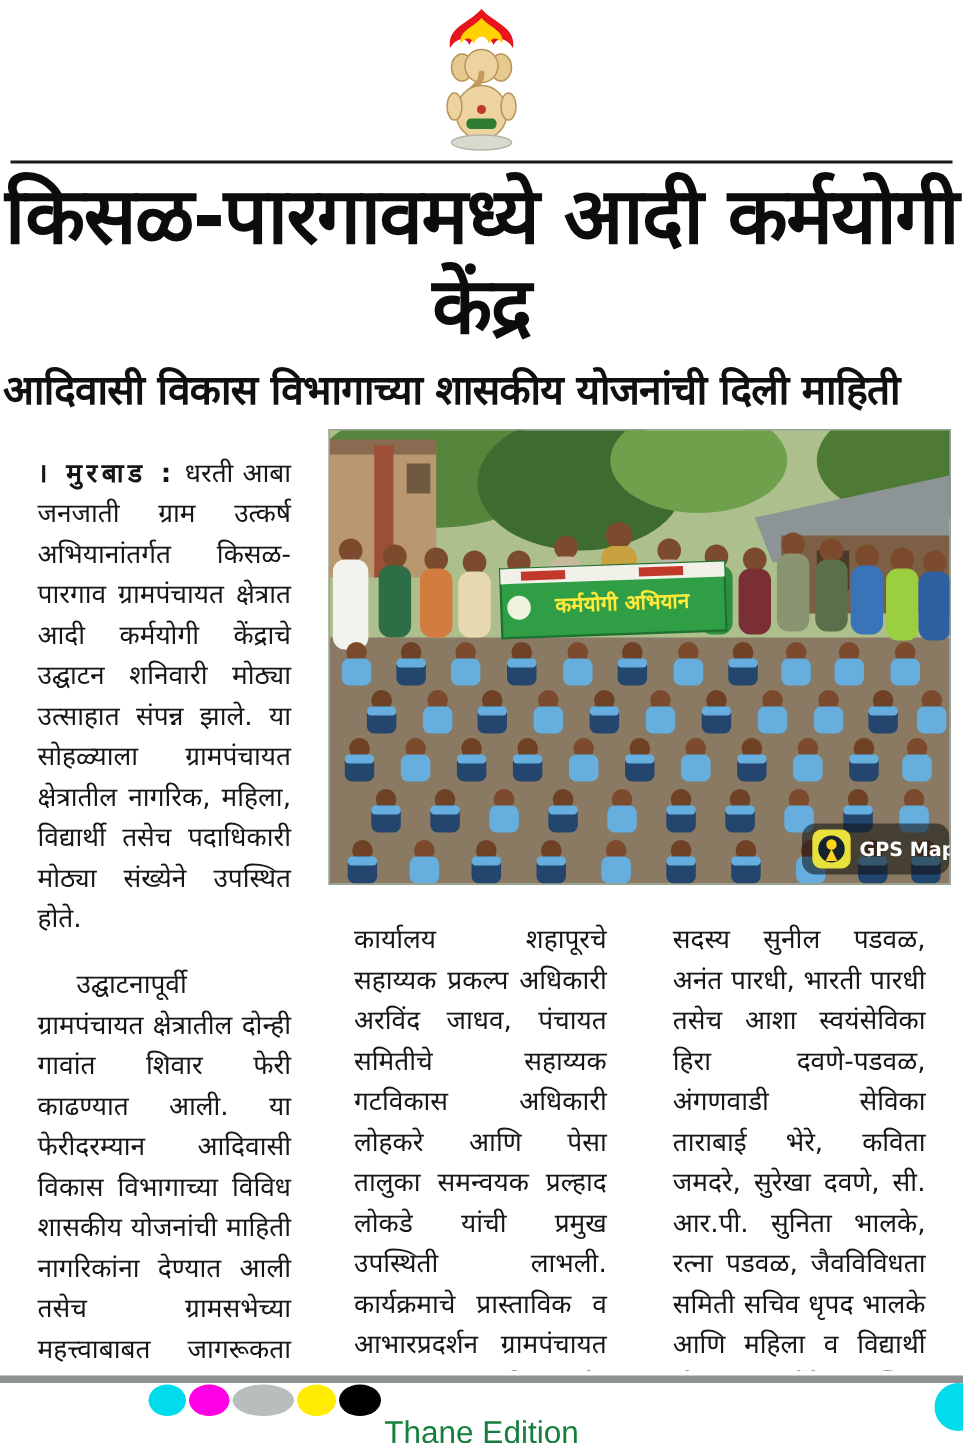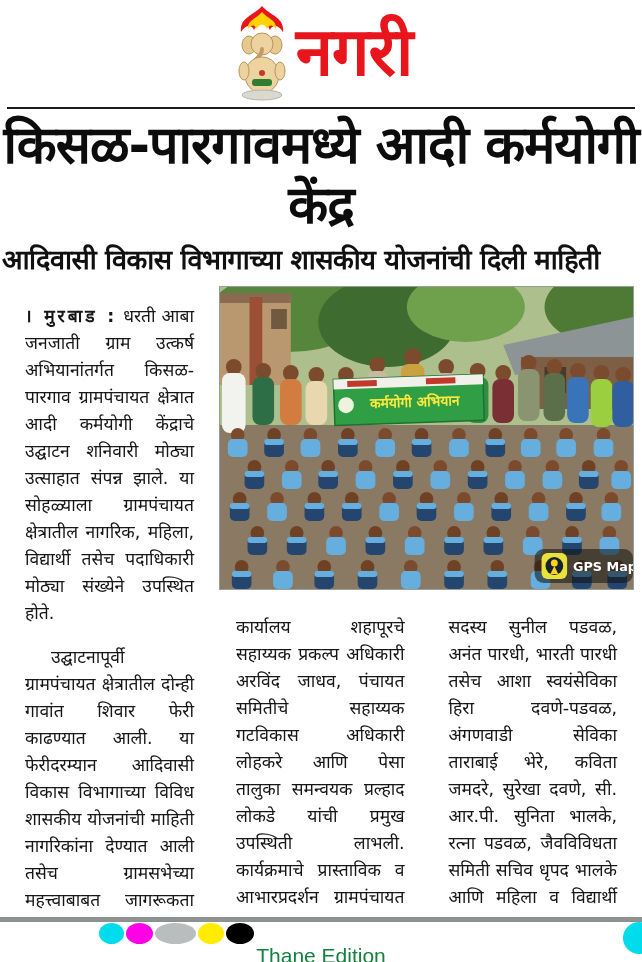--- a/index.html
+++ b/index.html
@@ -57,21 +57,20 @@
       <ellipse cx="30" cy="70" rx="17" ry="18" fill="#ecd3a0" stroke="#b8935a" stroke-width="1"></ellipse>
       <rect x="20" y="74" width="20" height="7" rx="3" fill="#2e7d32"></rect>
       <circle cx="30" cy="68" r="3" fill="#c0392b"></circle>
 
       <ellipse cx="12" cy="66" rx="5" ry="9" fill="#ecd3a0" stroke="#b8935a" stroke-width="1"></ellipse>
       <ellipse cx="48" cy="66" rx="5" ry="9" fill="#ecd3a0" stroke="#b8935a" stroke-width="1"></ellipse>
 
       <ellipse cx="30" cy="90" rx="20" ry="5" fill="#dad9cf" stroke="#b5b4aa" stroke-width="1"></ellipse>
     </svg>
   </span>
-  <span class="word">नगरी</span>
 </div>
 
 <div class="rule"></div>
 
 <div class="headline">किसळ-पारगावमध्ये आदी कर्मयोगी केंद्र</div>
 <div class="subheadline">आदिवासी विकास विभागाच्या शासकीय योजनांची दिली माहिती</div>
 
 <div class="body-area">
 
   <div class="col col1">

